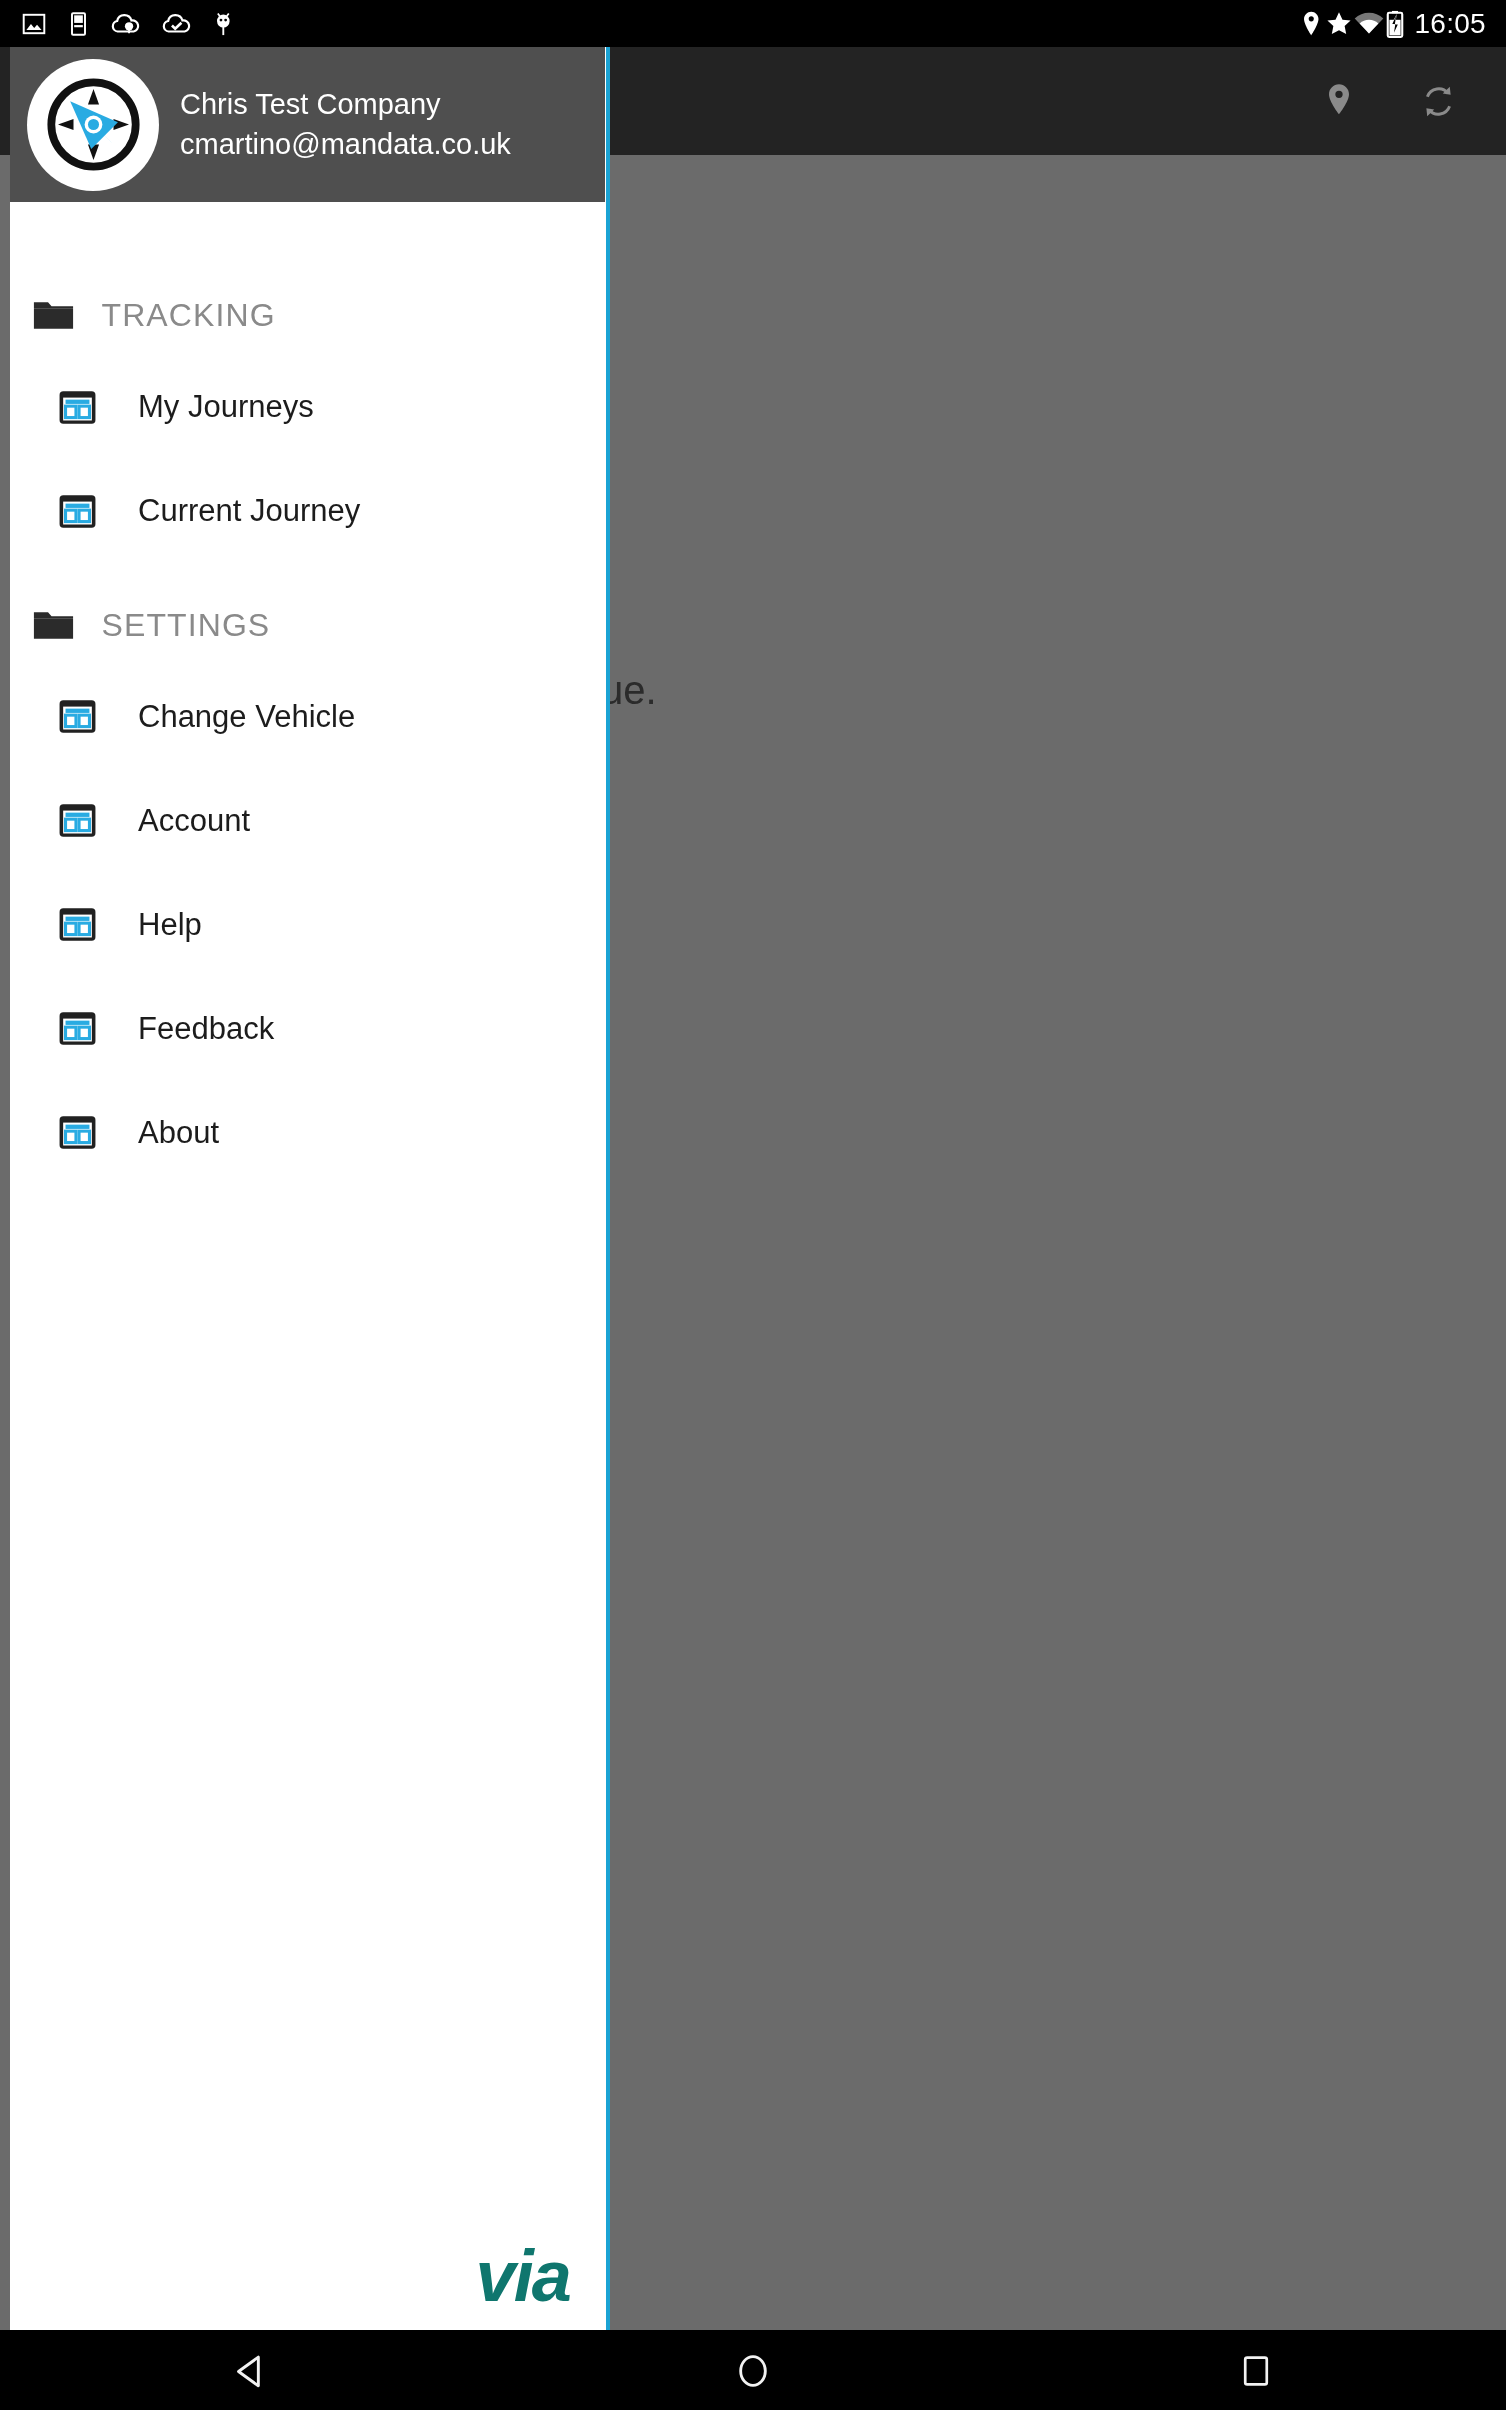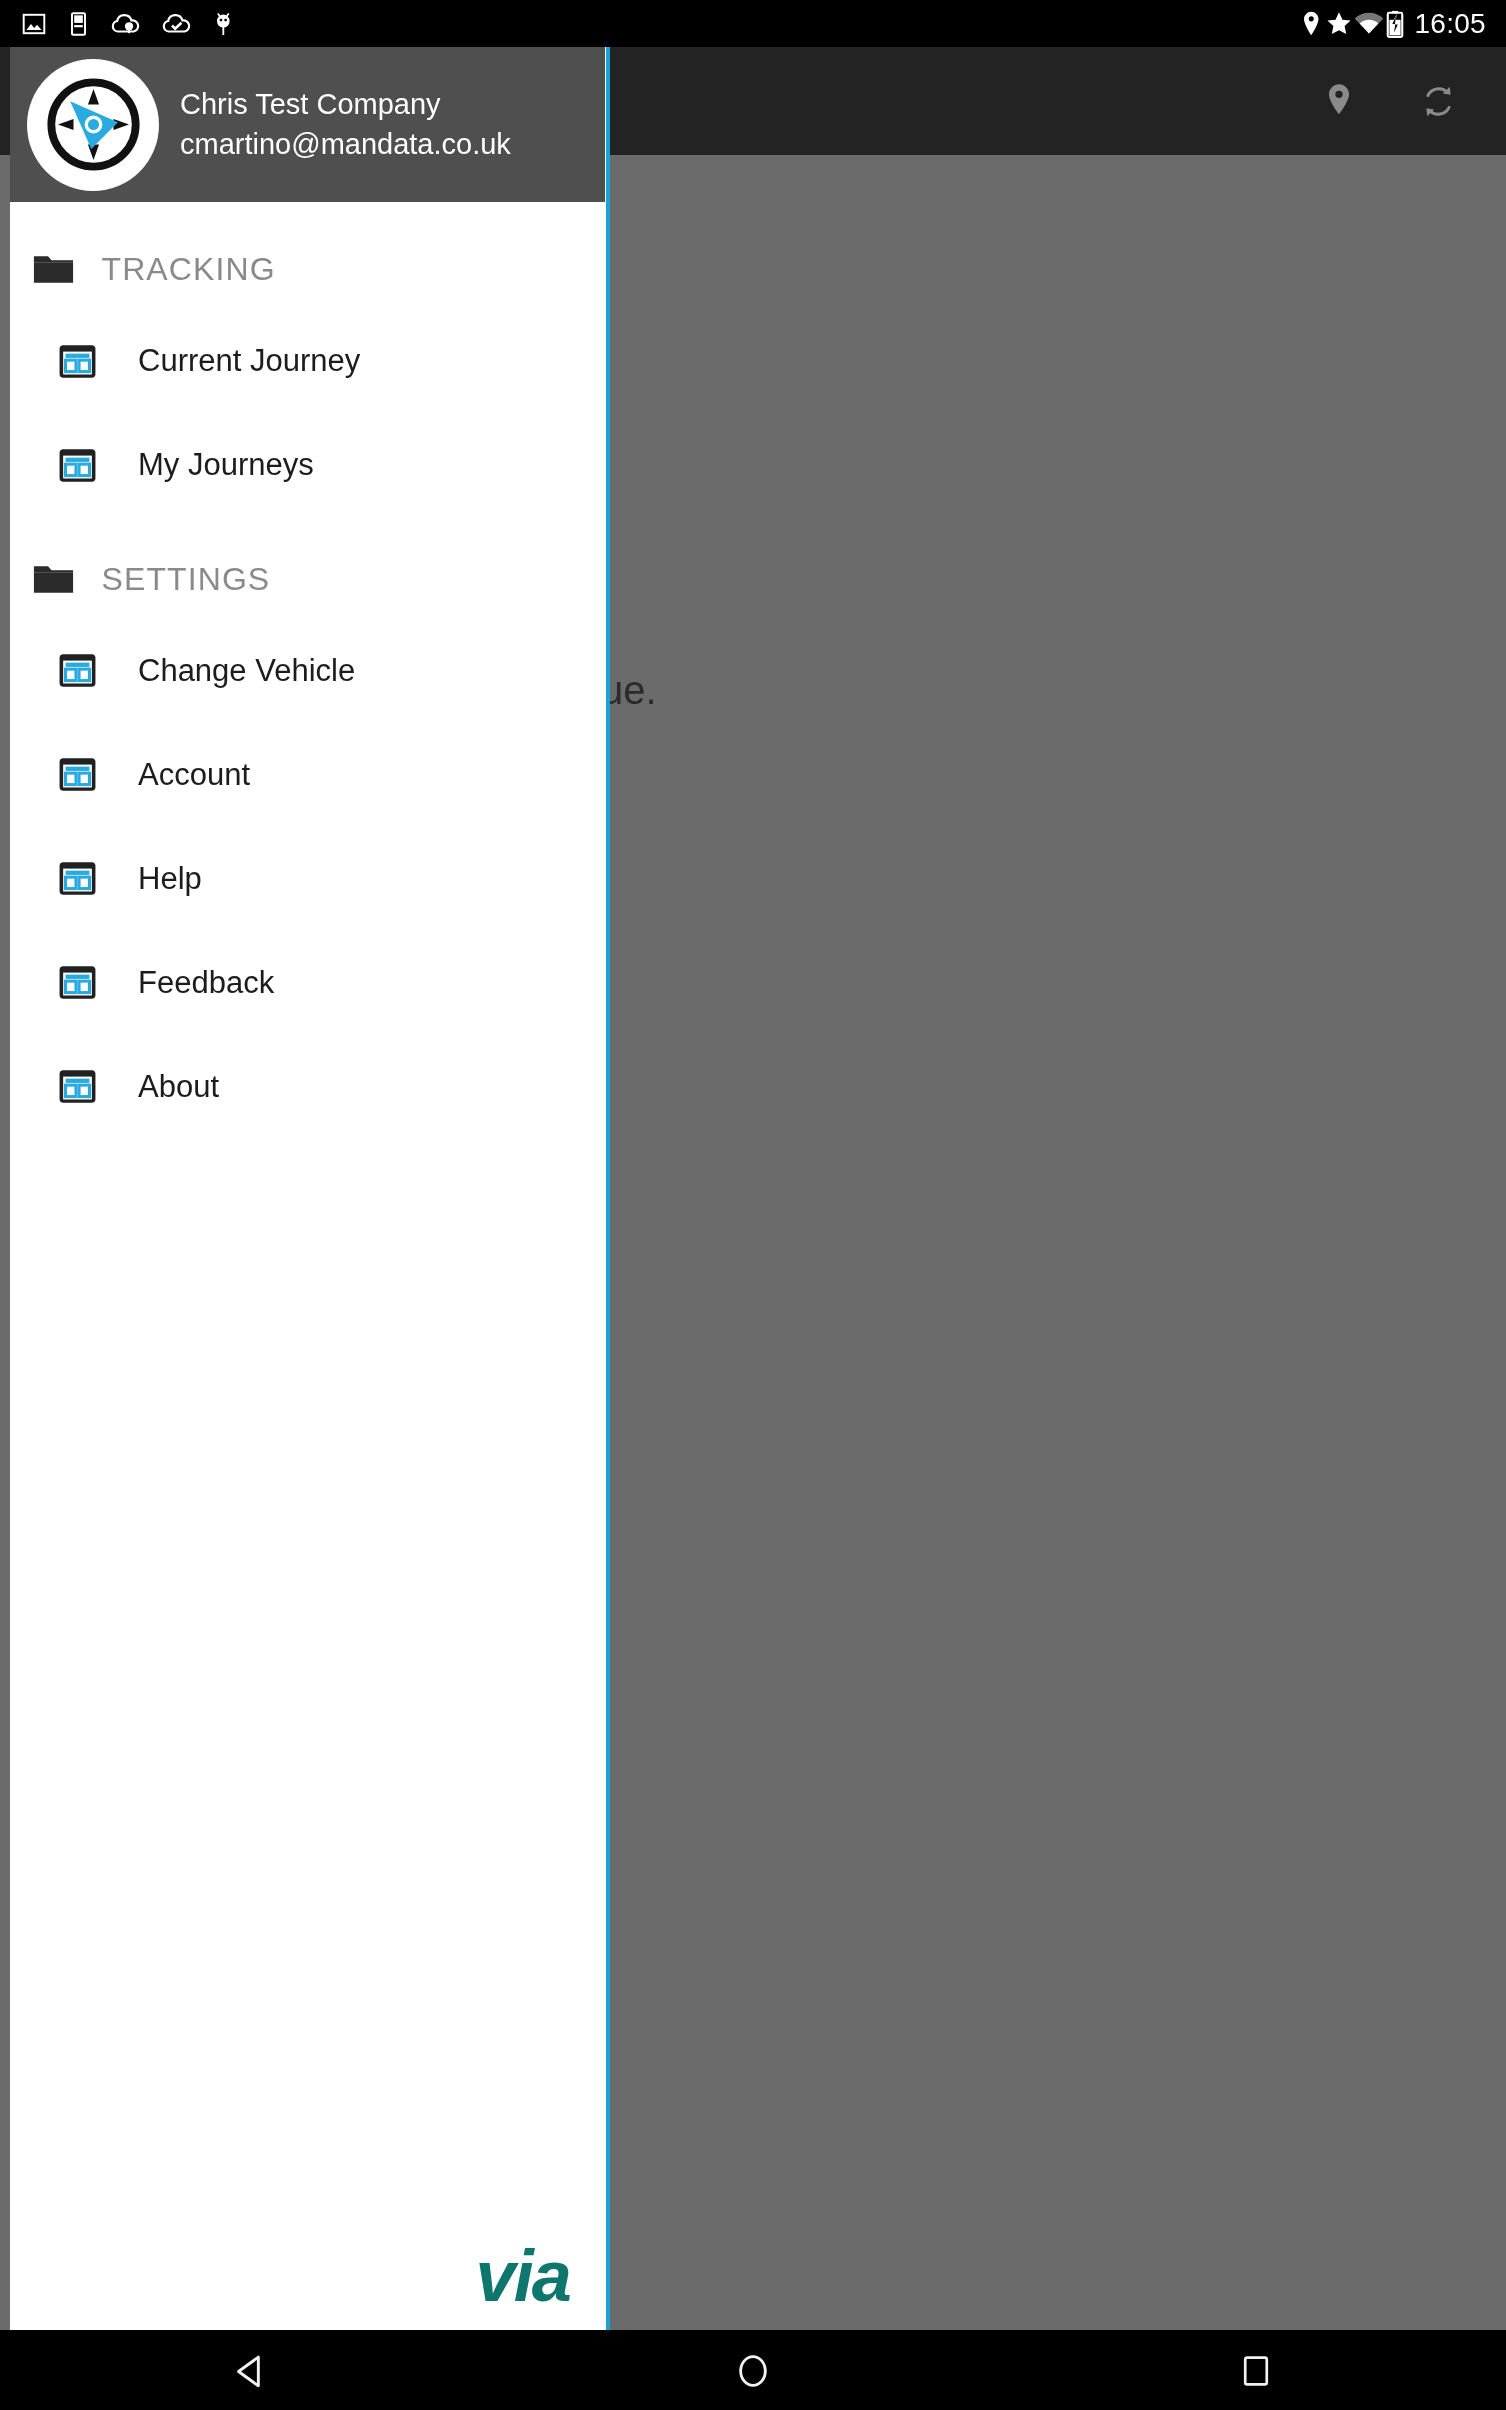--- a/index.html
+++ b/index.html
@@ -58,21 +58,21 @@
   }
   #drawer-avatar {
     width:132px; height:132px; border-radius:50%;
     background:#fff; display:flex; align-items:center; justify-content:center;
     flex:0 0 auto;
   }
   #drawer-account { margin-left:21px; display:flex; flex-direction:column; gap:9.4px; }
   #account-name { color:#fff; font-size:29px; line-height:1.05; }
   #account-email { color:#fff; font-size:29px; line-height:1.05; }
 
-  #drawer-body { position:relative; width:595px; background:#fff; padding-top:28px; }
+  #drawer-body { position:relative; width:595px; background:#fff; padding-top:28px;margin-top:46px; }
 
   .section-header {
     display:flex; align-items:center; height:79px; padding-left:19px;
   }
   .section-header .folder-ico { width:49px; height:49px; display:flex; align-items:center; justify-content:center; flex:0 0 auto; }
   .section-header .section-label {
     margin-left:23.5px; color:#8a8a8a; font-size:32px; letter-spacing:1.1px;
   }
 
   .menu-item {
@@ -161,34 +161,34 @@
       <div class="menu-item">
         <span class="item-ico">
           <svg width="41" height="41" viewBox="0 0 24 24">
             <rect x="1.5" y="2.5" width="21" height="19" rx="2.2" fill="#212121"></rect>
             <rect x="3.6" y="6.2" width="16.8" height="13.4" fill="#ffffff"></rect>
             <rect x="5" y="7.4" width="14" height="2.5" fill="#29abe2"></rect>
             <rect x="5" y="11.2" width="6.1" height="6.7" fill="none" stroke="#29abe2" stroke-width="1.8"></rect>
             <rect x="12.9" y="11.2" width="6.1" height="6.7" fill="none" stroke="#29abe2" stroke-width="1.8"></rect>
           </svg>
         </span>
+        <span class="item-label">My Journeys</span>
+      </div>
+
+      <div class="menu-item">
+        <span class="item-ico">
+          <svg width="41" height="41" viewBox="0 0 24 24">
+            <rect x="1.5" y="2.5" width="21" height="19" rx="2.2" fill="#212121"></rect>
+            <rect x="3.6" y="6.2" width="16.8" height="13.4" fill="#ffffff"></rect>
+            <rect x="5" y="7.4" width="14" height="2.5" fill="#29abe2"></rect>
+            <rect x="5" y="11.2" width="6.1" height="6.7" fill="none" stroke="#29abe2" stroke-width="1.8"></rect>
+            <rect x="12.9" y="11.2" width="6.1" height="6.7" fill="none" stroke="#29abe2" stroke-width="1.8"></rect>
+          </svg>
+        </span>
         <span class="item-label">Current Journey</span>
-      </div>
-
-      <div class="menu-item">
-        <span class="item-ico">
-          <svg width="41" height="41" viewBox="0 0 24 24">
-            <rect x="1.5" y="2.5" width="21" height="19" rx="2.2" fill="#212121"></rect>
-            <rect x="3.6" y="6.2" width="16.8" height="13.4" fill="#ffffff"></rect>
-            <rect x="5" y="7.4" width="14" height="2.5" fill="#29abe2"></rect>
-            <rect x="5" y="11.2" width="6.1" height="6.7" fill="none" stroke="#29abe2" stroke-width="1.8"></rect>
-            <rect x="12.9" y="11.2" width="6.1" height="6.7" fill="none" stroke="#29abe2" stroke-width="1.8"></rect>
-          </svg>
-        </span>
-        <span class="item-label">My Journeys</span>
       </div>
 
       <div class="section-header" style="margin-top:22.6px;">
         <span class="folder-ico">
           <svg width="47" height="47" viewBox="0 0 24 24">
             <path fill="#2b2b2b" d="M2 5.2h7.2l1.8 2.1h11v1.2H2z"></path>
             <path fill="#2b2b2b" d="M2 8.6h20v10.2H2z"></path>
           </svg>
         </span>
         <span class="section-label">SETTINGS</span>

